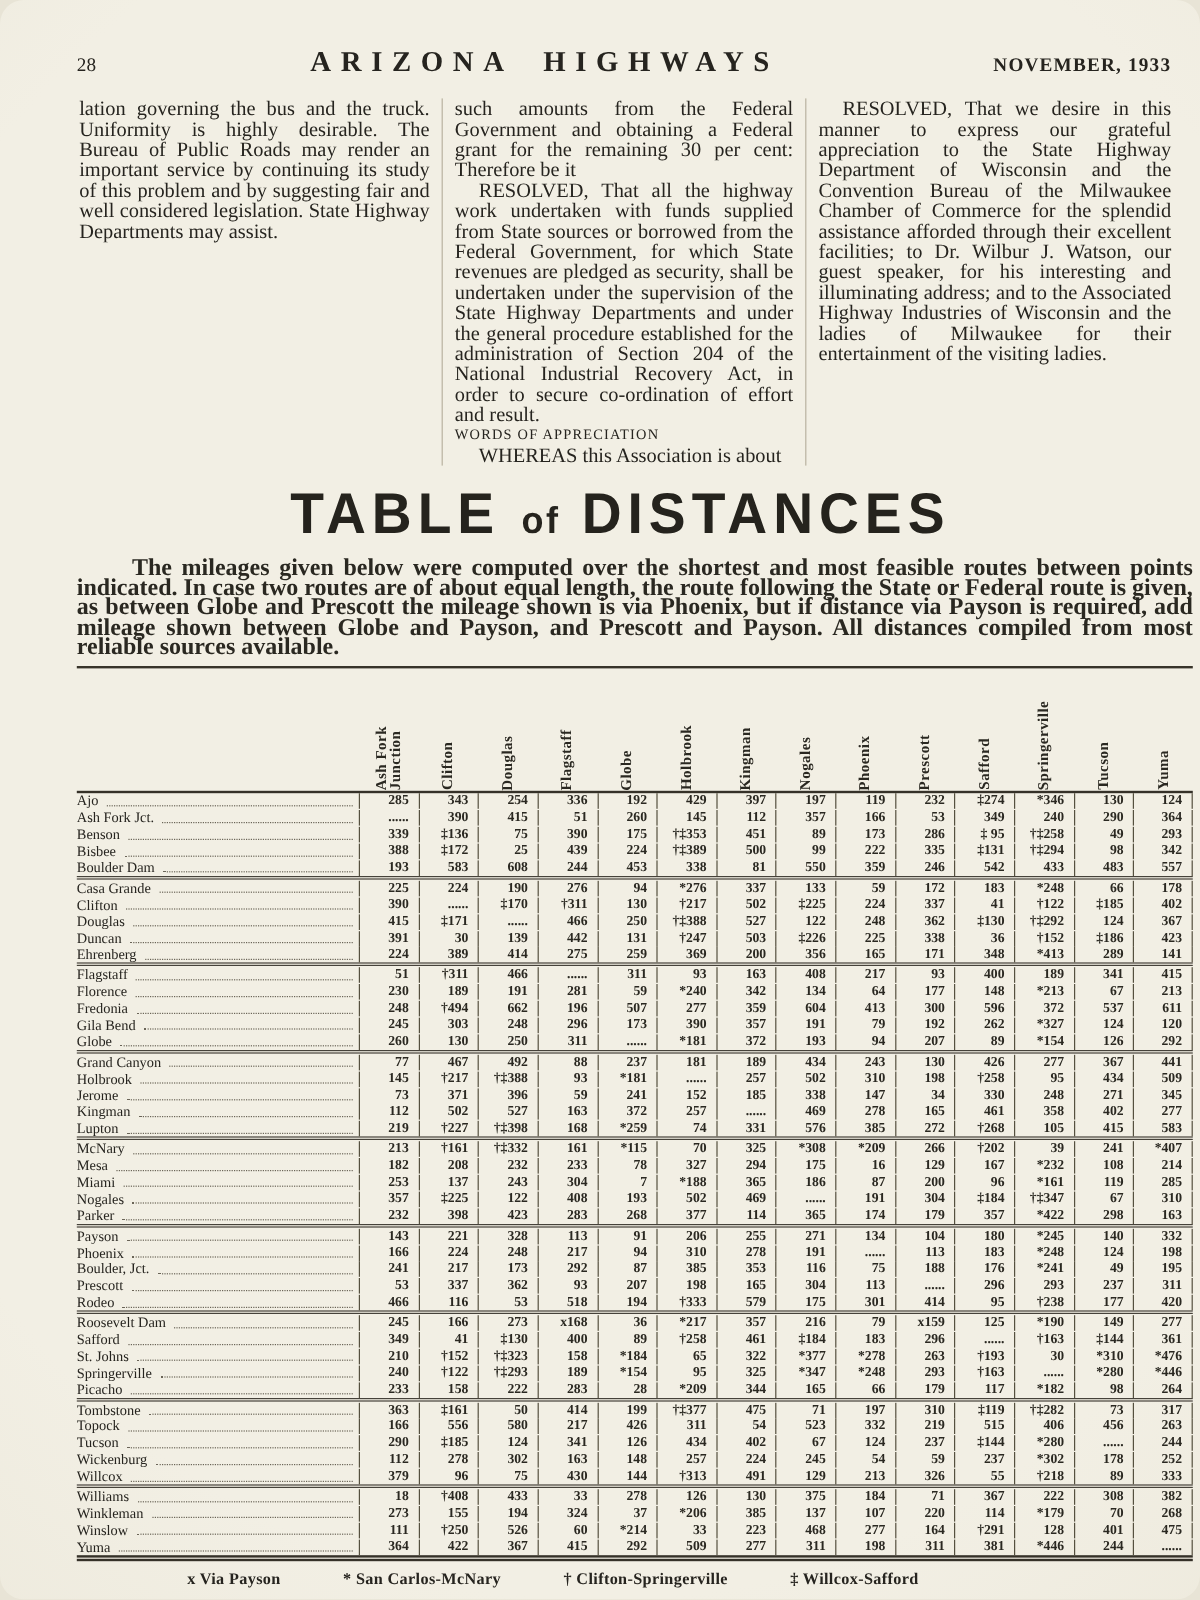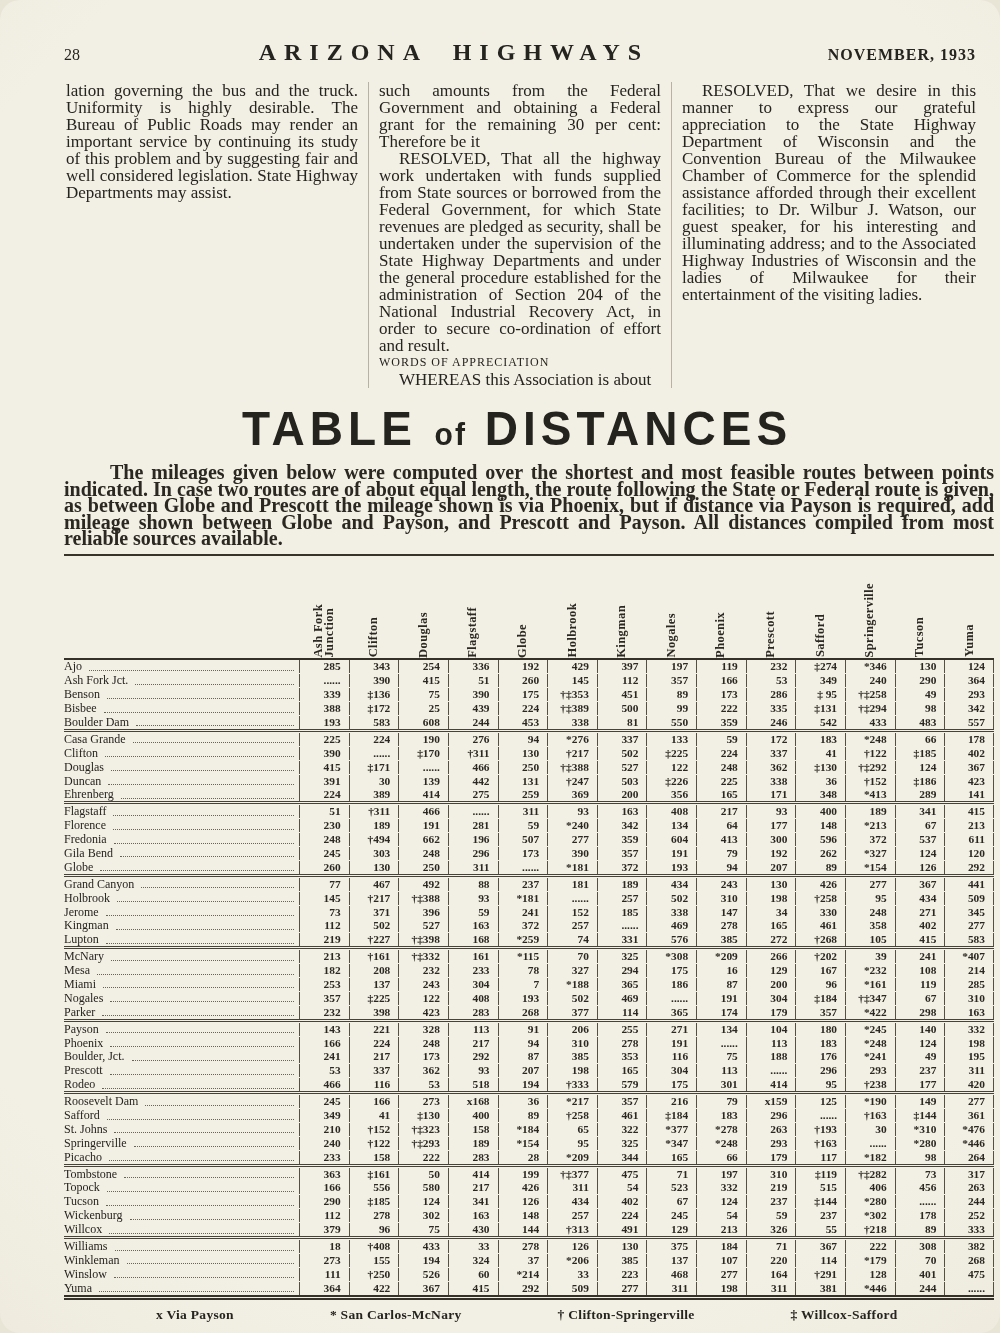--- a/index.html
+++ b/index.html
@@ -92,21 +92,21 @@
     text-align:right;padding-right:8px;
     border-left:1px solid #55503f;
     font-size:11.4px;line-height:13px;font-weight:bold;
     white-space:pre;color:#2a2821;
     overflow:hidden;
   }
   .dcell:last-child{border-right:1px solid #55503f;}
   
   .legend{
     width:930px;margin-top:7px;display:flex;align-items:baseline;
-    padding-left:92px;box-sizing:border-box;gap:96px;
+    padding-left:92px;box-sizing:border-box;gap:52px;
   }
   .legend span{font-size:13.5px;font-weight:bold;white-space:nowrap;letter-spacing:0.3px;}
 </style>
 </head>
 <body>
 
 <div class="page">
 
   <header class="masthead">
     <span class="pageno">28</span>

